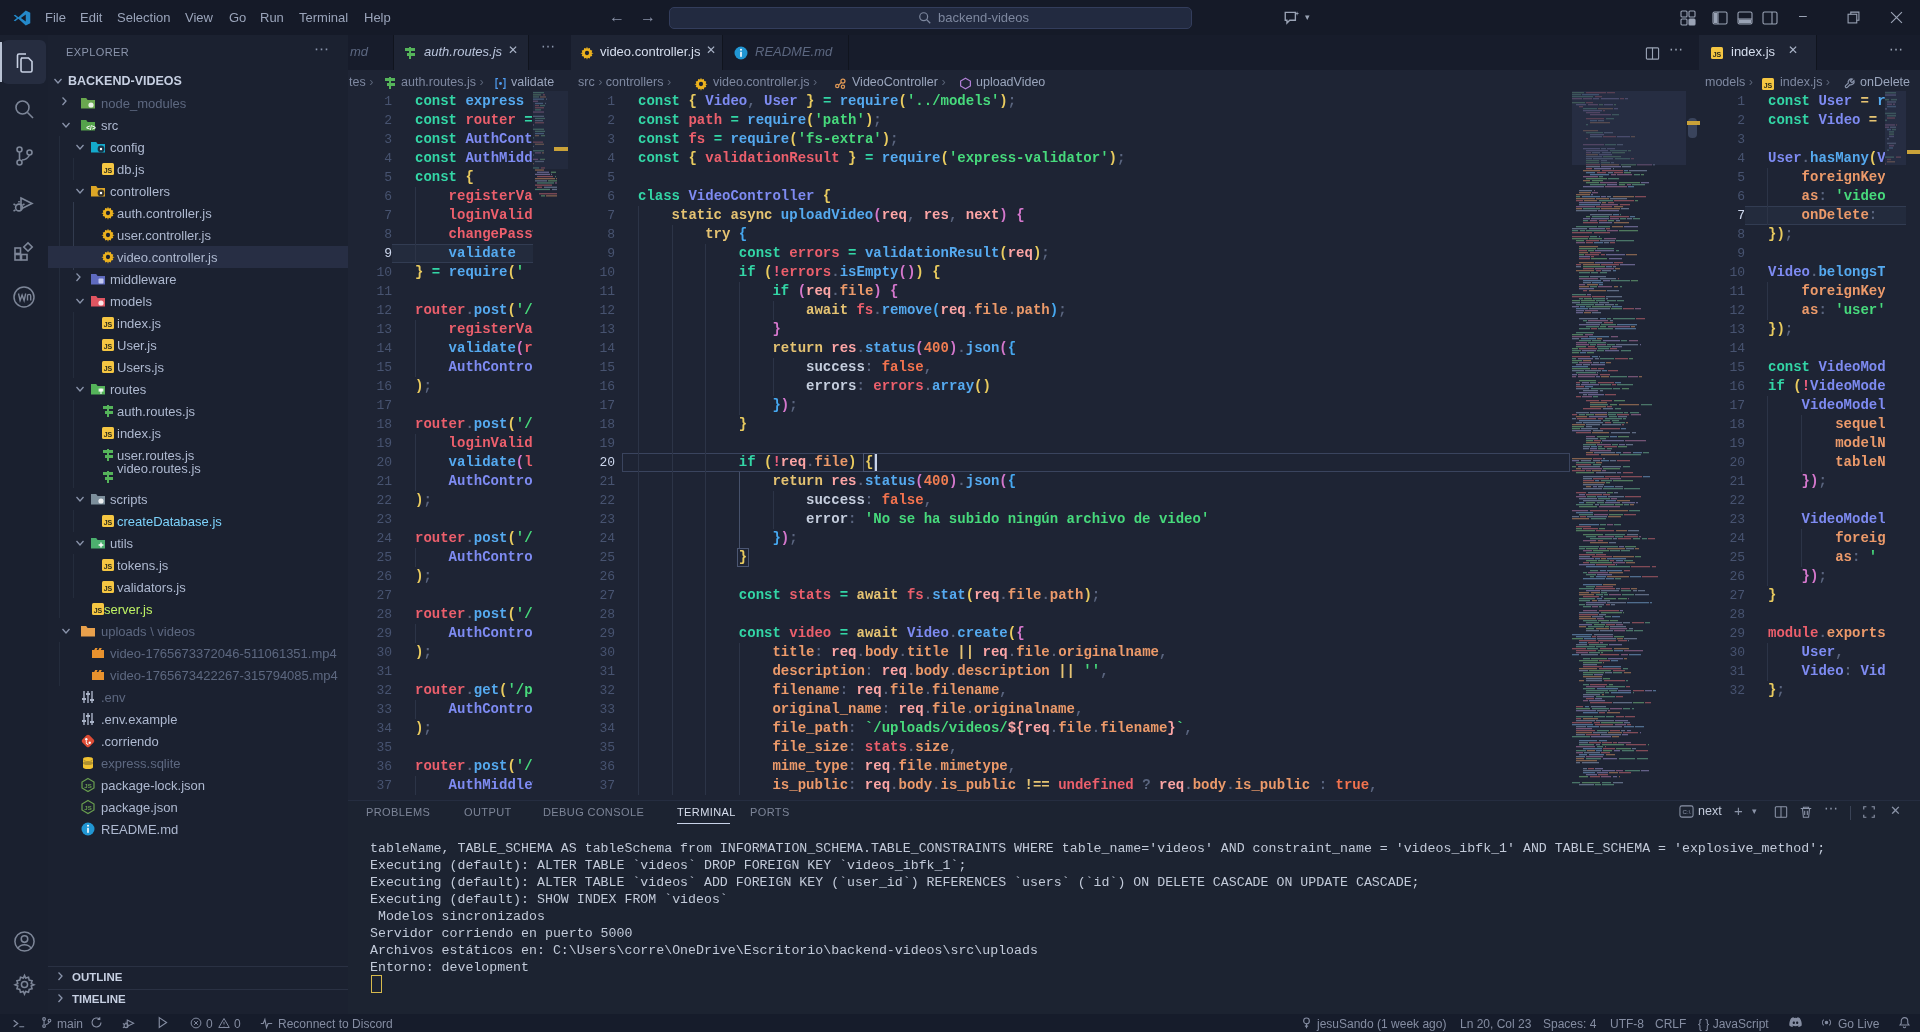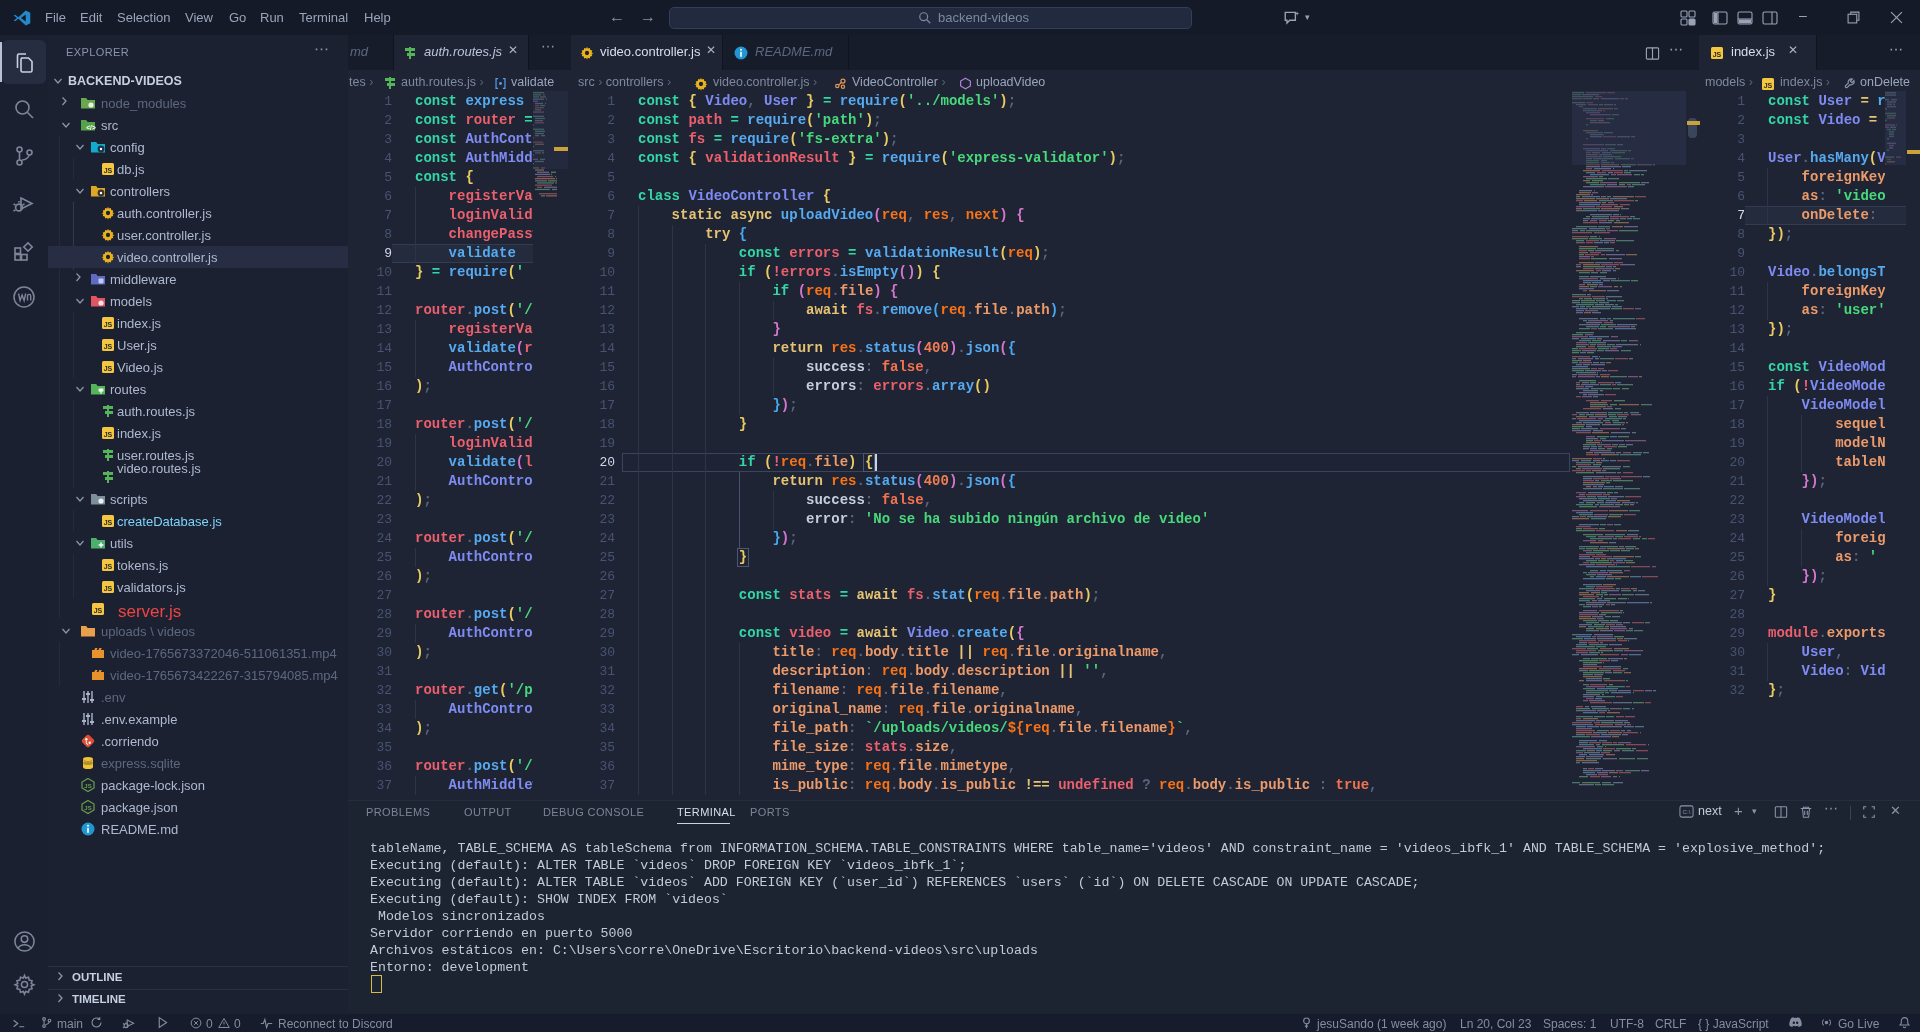--- a/index.html
+++ b/index.html
@@ -3,21 +3,21 @@
 *{margin:0;padding:0;box-sizing:border-box}
 html,body{width:1920px;height:1032px;overflow:hidden;background:#1e2434;font-family:"Liberation Sans",sans-serif;}
 .abs{position:absolute}
 pre{font-family:"Liberation Mono",monospace;font-weight:bold;font-size:14px;line-height:19px;margin:0}
 .gut{font-family:"Liberation Mono",monospace;font-weight:normal;font-size:13px;line-height:19px;color:#475370;text-align:right;white-space:pre}
 .K{color:#33d6a6}
 .G{color:#e5c372}
 .B{color:#55aaf0}
 .V{color:#7e8bf2}
 .R{color:#ec5f6c}
-.P{color:#f97316}
+.P{color:#fca5a5}
 .O{color:#ec9a6a}
 .S{color:#47da7c}
 .N{color:#f07e52}
 .D{color:#5a657f}
 .W{color:#c5cede}
 .F{color:#f3734e}
 .X{color:#ef5f7e}
 .b1{color:#e9cb5f}
 .b2{color:#d477cc}
 .b3{color:#46a8f0}
@@ -222,21 +222,21 @@
 <div class="abs" style="left:117px;top:316px;color:#aeb9d0;font-size:13px;white-space:nowrap">index.js</div>
 <svg class="abs" style="left:100px;top:337px" width="16" height="16" viewBox="0 0 16 16">
     <rect x="2" y="2" width="12" height="12" rx="1.5" fill="#f5c642"></rect>
     <text x="8" y="11.5" font-size="7" font-weight="bold" font-family="Liberation Sans" fill="#2a2a1a" text-anchor="middle">JS</text>
   </svg>
 <div class="abs" style="left:117px;top:338px;color:#aeb9d0;font-size:13px;white-space:nowrap">User.js</div>
 <svg class="abs" style="left:100px;top:359px" width="16" height="16" viewBox="0 0 16 16">
     <rect x="2" y="2" width="12" height="12" rx="1.5" fill="#f5c642"></rect>
     <text x="8" y="11.5" font-size="7" font-weight="bold" font-family="Liberation Sans" fill="#2a2a1a" text-anchor="middle">JS</text>
   </svg>
-<div class="abs" style="left:117px;top:360px;color:#aeb9d0;font-size:13px;white-space:nowrap">Video.js</div>
+<div class="abs" style="left:117px;top:360px;color:#aeb9d0;font-size:13px;white-space:nowrap">Users.js</div>
 <svg class="abs" style="left:74px;top:383px" width="12" height="12" viewBox="0 0 12 12" fill="none" stroke="#8a94ab" stroke-width="1.3">
     <path d="M2.5 4 L6 8 L9.5 4"></path>
   </svg>
 <svg class="abs" style="left:90px;top:381px" width="16" height="16" viewBox="0 0 16 16">
     <path fill="#55b45a" d="M1 3 h5 l1.5 2 H15 v8.5 H1 Z"></path>
     <path fill="#55b45a" d="M1 3 h5 l1.5 2 H1 Z" opacity=".7"></path>
     <rect x="8.6" y="7.6" width="4.8" height="3" fill="#fff" opacity=".9"></rect>
     <rect x="10.4" y="7.6" width="1.2" height="5.4" fill="#fff" opacity=".9"></rect>
   </svg>
 <div class="abs" style="left:110px;top:382px;color:#aeb9d0;font-size:13px;white-space:nowrap">routes</div>
@@ -293,21 +293,21 @@
 <div class="abs" style="left:117px;top:558px;color:#aeb9d0;font-size:13px;white-space:nowrap">tokens.js</div>
 <svg class="abs" style="left:100px;top:579px" width="16" height="16" viewBox="0 0 16 16">
     <rect x="2" y="2" width="12" height="12" rx="1.5" fill="#f5c642"></rect>
     <text x="8" y="11.5" font-size="7" font-weight="bold" font-family="Liberation Sans" fill="#2a2a1a" text-anchor="middle">JS</text>
   </svg>
 <div class="abs" style="left:117px;top:580px;color:#aeb9d0;font-size:13px;white-space:nowrap">validators.js</div>
 <svg class="abs" style="left:90px;top:601px" width="16" height="16" viewBox="0 0 16 16">
     <rect x="2" y="2" width="12" height="12" rx="1.5" fill="#f5c642"></rect>
     <text x="8" y="11.5" font-size="7" font-weight="bold" font-family="Liberation Sans" fill="#2a2a1a" text-anchor="middle">JS</text>
   </svg>
-<div class="abs" style="left:118px;top:602px;color:#ef4444;font-size:17px;white-space:nowrap">server.js</div>
+<div class="abs" style="left:104px;top:602px;color:#bef264;font-size:13px;white-space:nowrap">server.js</div>
 <svg class="abs" style="left:60px;top:625px" width="12" height="12" viewBox="0 0 12 12" fill="none" stroke="#8a94ab" stroke-width="1.3">
     <path d="M2.5 4 L6 8 L9.5 4"></path>
   </svg>
 <svg class="abs" style="left:80px;top:623px" width="16" height="16" viewBox="0 0 16 16">
     <path fill="#e8a04c" d="M1 3 h5 l1.5 2 H15 v8.5 H1 Z"></path>
     <path fill="#e8a04c" d="M1 3 h5 l1.5 2 H1 Z" opacity=".7"></path>
   </svg>
 <div class="abs" style="left:101px;top:624px;color:#5d6880;font-size:13px;white-space:nowrap">uploads \ videos</div>
 <svg class="abs" style="left:90px;top:645px" width="16" height="16" viewBox="0 0 16 16">
     <path fill="#e8922e" d="M2 5 l2.2 0 1 -2 2.4 0 -1 2 1.8 0 1 -2 2.4 0 -1 2 3.2 0 v8 H2 Z"></path>
@@ -1672,21 +1672,21 @@
 <svg class="abs" style="left:260px;top:1017px" width="13" height="13" viewBox="0 0 16 16" fill="none" stroke="#858da2" stroke-width="1.4">
     <path d="M1 8 h3 l2 -5 2 10 2 -5 h5"></path>
   </svg>
 <div class="abs" style="left:278px;top:1017px;color:#858da2;font-size:12px">Reconnect to Discord</div>
 <svg class="abs" style="left:1300px;top:1016px" width="13" height="13" viewBox="0 0 16 16" fill="none" stroke="#858da2" stroke-width="1.4">
     <circle cx="8" cy="6" r="3.5"></circle>
     <path d="M8 9.5 V15 M6 12.5 h4"></path>
   </svg>
 <div class="abs" style="left:1317px;top:1017px;color:#858da2;font-size:12px">jesuSando (1 week ago)</div>
 <div class="abs" style="left:1460px;top:1017px;color:#858da2;font-size:12px">Ln 20, Col 23</div>
-<div class="abs" style="left:1543px;top:1017px;color:#858da2;font-size:12px">Spaces: 1</div>
+<div class="abs" style="left:1543px;top:1017px;color:#858da2;font-size:12px">Spaces: 4</div>
 <div class="abs" style="left:1610px;top:1017px;color:#858da2;font-size:12px">UTF-8</div>
 <div class="abs" style="left:1655px;top:1017px;color:#858da2;font-size:12px">CRLF</div>
 <div class="abs" style="left:1698px;top:1017px;color:#858da2;font-size:12px">{ } JavaScript</div>
 <svg class="abs" style="left:1788px;top:1015px" width="15" height="15" viewBox="0 0 24 24" fill="#858da2">
     <path d="M19 5 a16 16 0 0 0 -4 -1.3 l-.5 1 a14 14 0 0 0 -5 0 l-.5 -1 A16 16 0 0 0 5 5 C2.5 9 1.8 13 2.1 16.9 a16 16 0 0 0 4.9 2.4 l1 -1.6 a10 10 0 0 1 -1.6 -.8 l.4 -.3 a11.5 11.5 0 0 0 10.4 0 l.4 .3 a10 10 0 0 1 -1.6 .8 l1 1.6 a16 16 0 0 0 4.9 -2.4 C22.3 12.3 21.3 8.4 19 5 Z M9.3 14.5 c-1 0-1.8 -.9 -1.8 -2 s.8 -2 1.8 -2 1.8 .9 1.8 2 -.8 2 -1.8 2 z m5.4 0 c-1 0-1.8 -.9 -1.8 -2 s.8 -2 1.8 -2 1.8 .9 1.8 2 -.8 2 -1.8 2 z"></path>
   </svg>
 <svg class="abs" style="left:1820px;top:1016px" width="13" height="13" viewBox="0 0 16 16" fill="none" stroke="#858da2" stroke-width="1.3">
     <circle cx="8" cy="8" r="1.5" fill="#858da2"></circle>
     <path d="M4.5 4.5 a5 5 0 0 0 0 7 M11.5 4.5 a5 5 0 0 1 0 7"></path>
   </svg>

